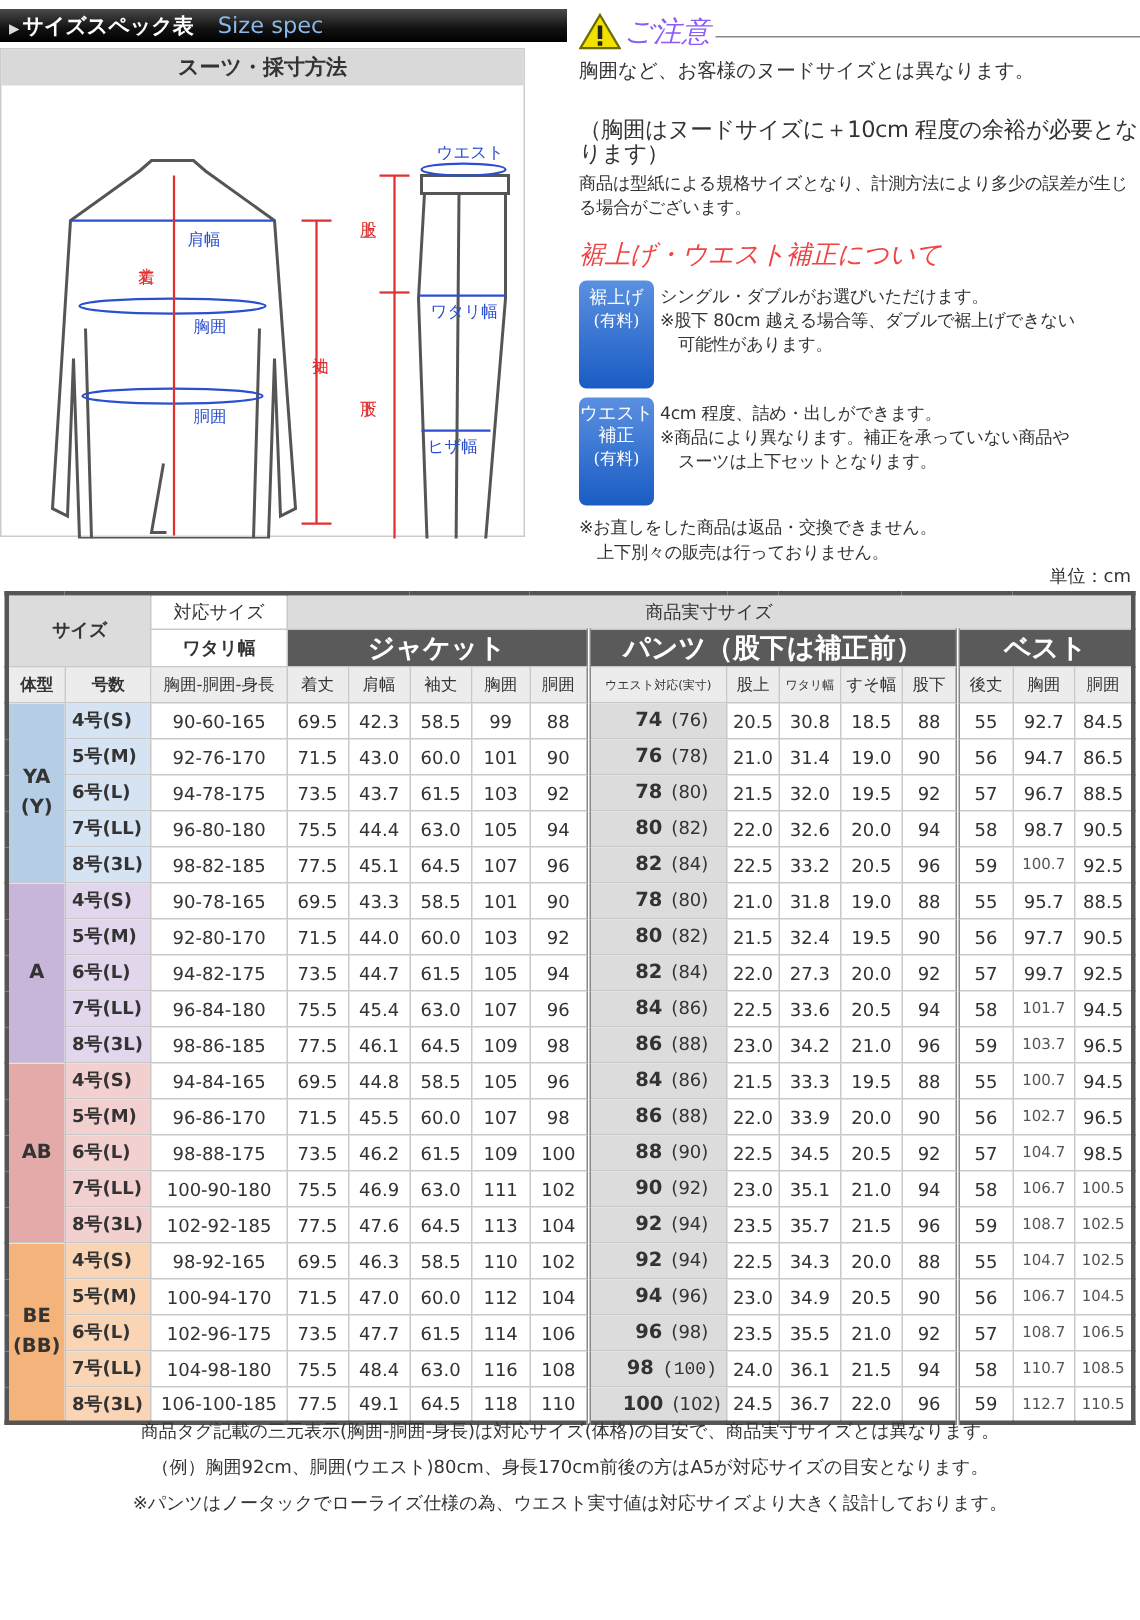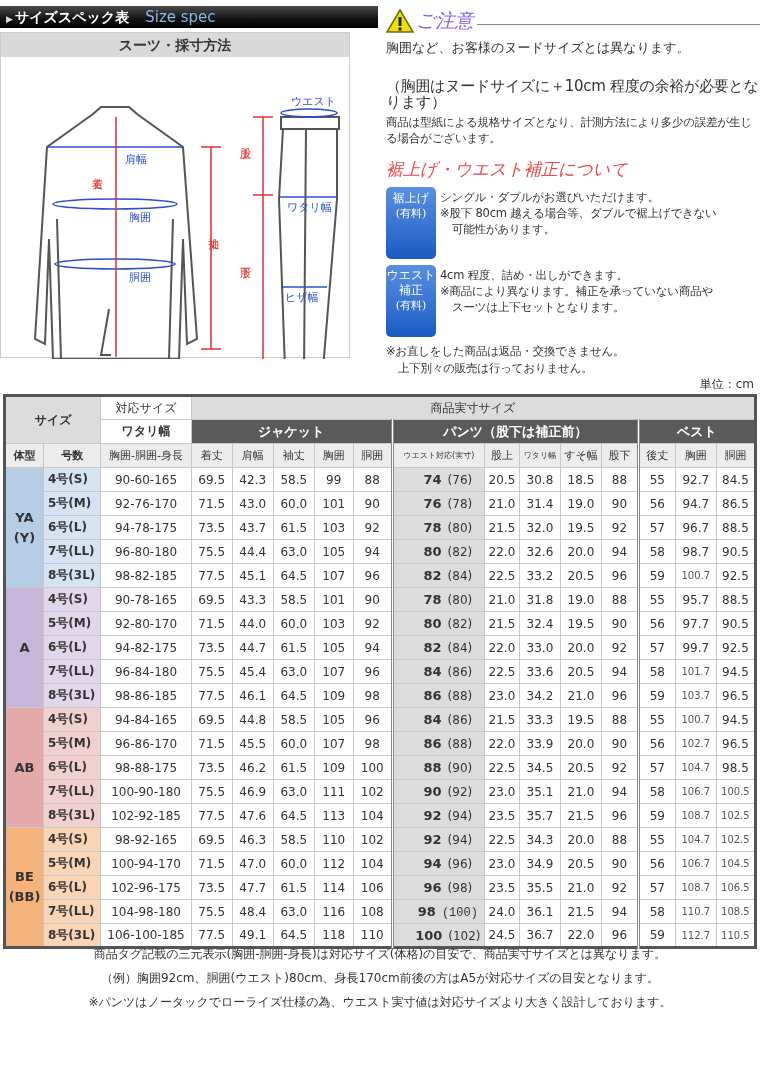--- a/index.html
+++ b/index.html
@@ -32,21 +32,21 @@
   .opt .txt { font-size: 11.5px; line-height: 16px; margin-left: 4px; padding-top: 2px; letter-spacing: -0.2px; }
   .ind { padding-left: 12px; }
   .notes { font-size: 11.5px; line-height: 17px; margin-top: 6px; letter-spacing: -0.2px; }
 
   .unit { position: absolute; right: 6px; top: 376px; font-size: 12px; color: #333; }
 
   
   table.spec { position: absolute; left: 3px; top: 394px; width: 754px; border-collapse: collapse; font-size: 12px; table-layout: fixed; border: 3px solid #555; }
   table.spec td { border: 1px solid #c8c8c8; height: 24px; text-align: center; white-space: nowrap; overflow: hidden; }
   .gh { background: #dcdcdc; font-weight: bold; }
-  .dk { background: #5a5a5a; color: #fff; font-weight: bold; font-size: 13px; }
+  .dk { background: #5a5a5a; color: #fff; font-weight: bold; font-size: 18px; }
   .wh { background: #fff; }
   .hsub { background: #ececec; font-size: 11px; }
   .bold { font-weight: bold; }
   .gno { text-align: left !important; padding-left: 4px; font-weight: bold; font-size: 12px; }
   .wcol { background: #dcdcdc; text-align: right; padding-left: 18px; }
   .sm { font-size: 10px; color: #555; }
   .dbl { border-left: 3px double #888 !important; }
   .yaC { background: #b6cde6; margin-left: 30px; }
   .yaN { background: #d6e3f2; }
   .aC { background: #c8b6da; }
@@ -337,21 +337,21 @@
       <tr>
         <td class="gno aN">6号(L)</td>
         <td>94-82-175</td>
         <td>73.5</td>
         <td>44.7</td>
         <td>61.5</td>
         <td>105</td>
         <td>94</td>
         <td class="wcol dbl"><span class="bold" style="font-size: 13px;">82</span><span style="margin-left: 6px;">(84)</span></td>
         <td>22.0</td>
-        <td>33.0</td>
+        <td>27.3</td>
         <td>20.0</td>
         <td>92</td>
         <td class="dbl">57</td>
         <td>99.7</td>
         <td>92.5</td>
       </tr>
       <tr>
         <td class="gno aN">7号(LL)</td>
         <td>96-84-180</td>
         <td>75.5</td>

